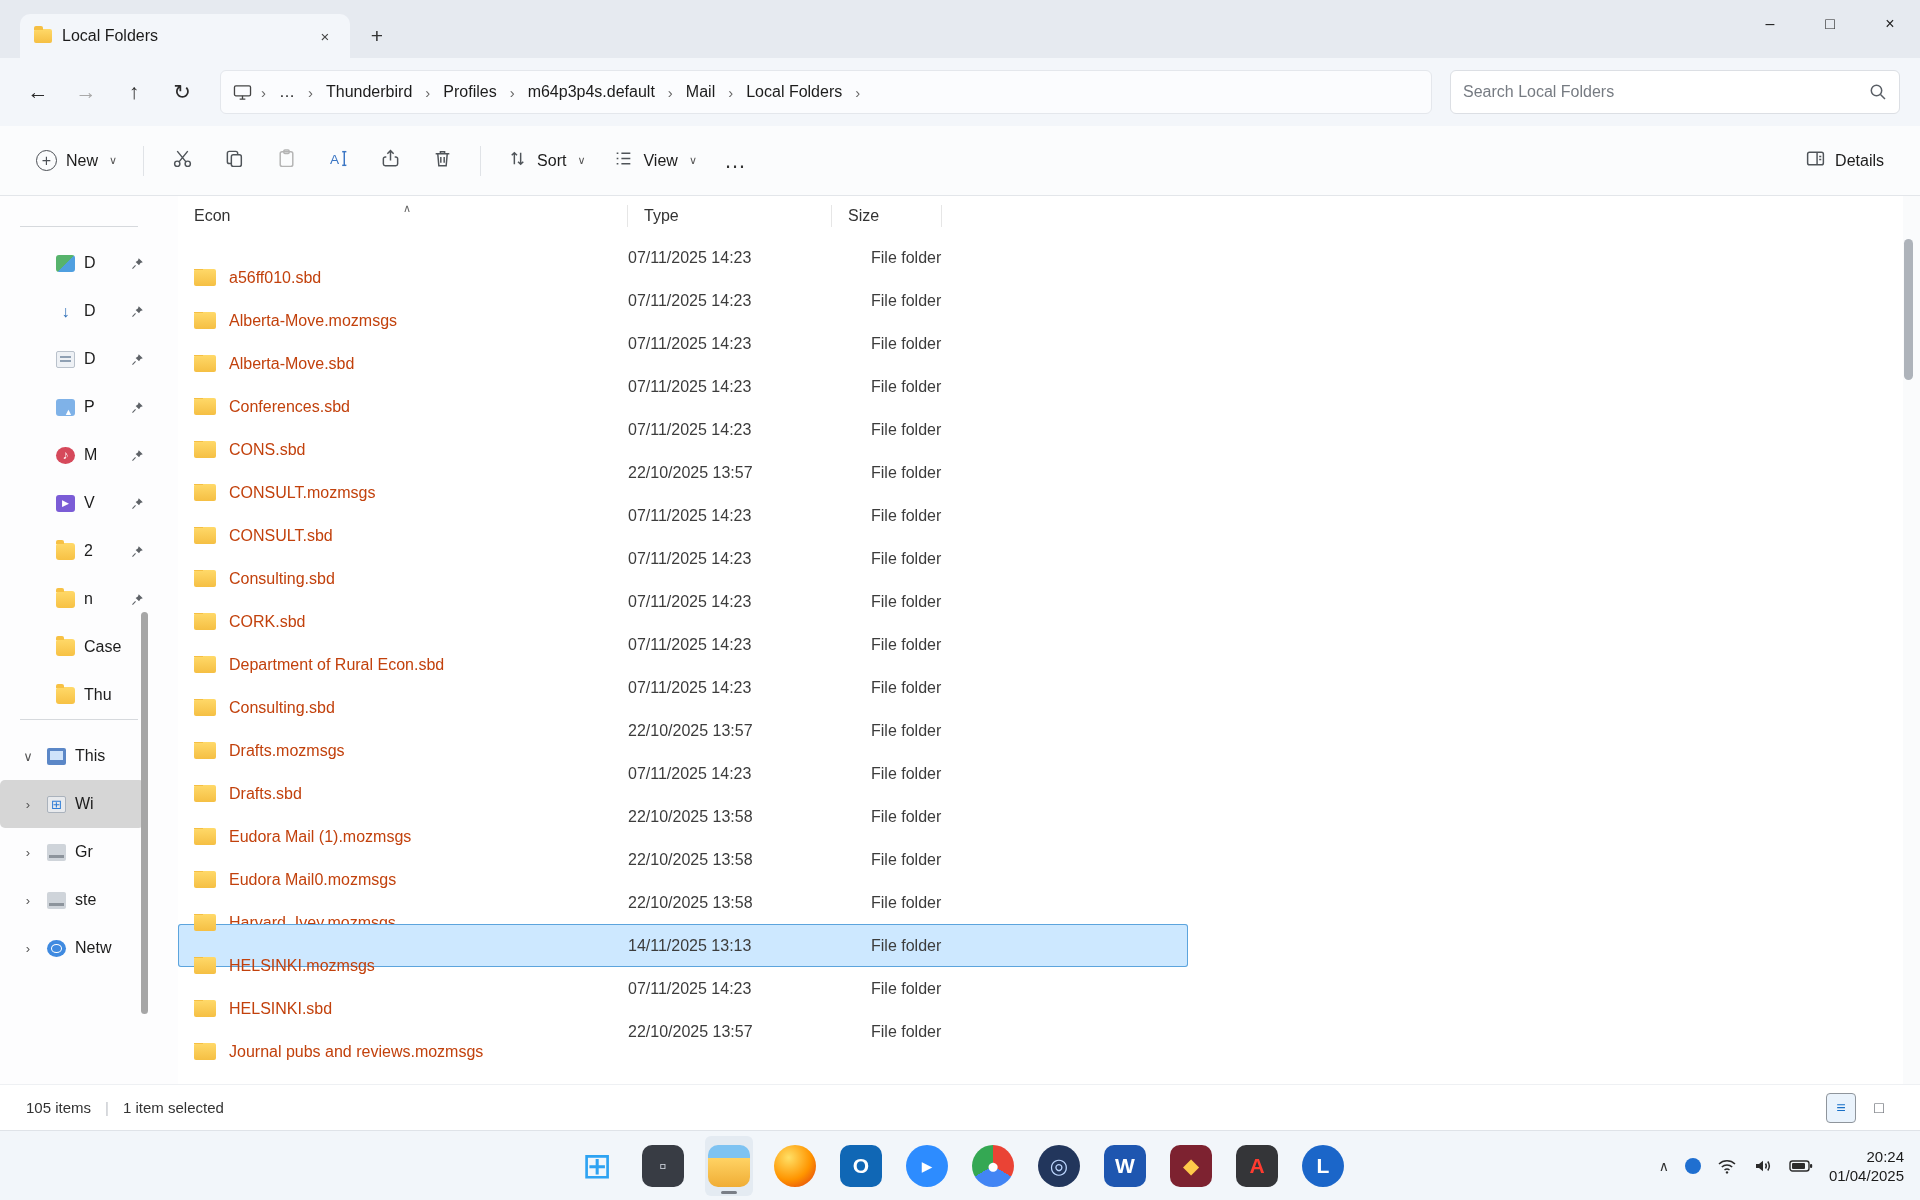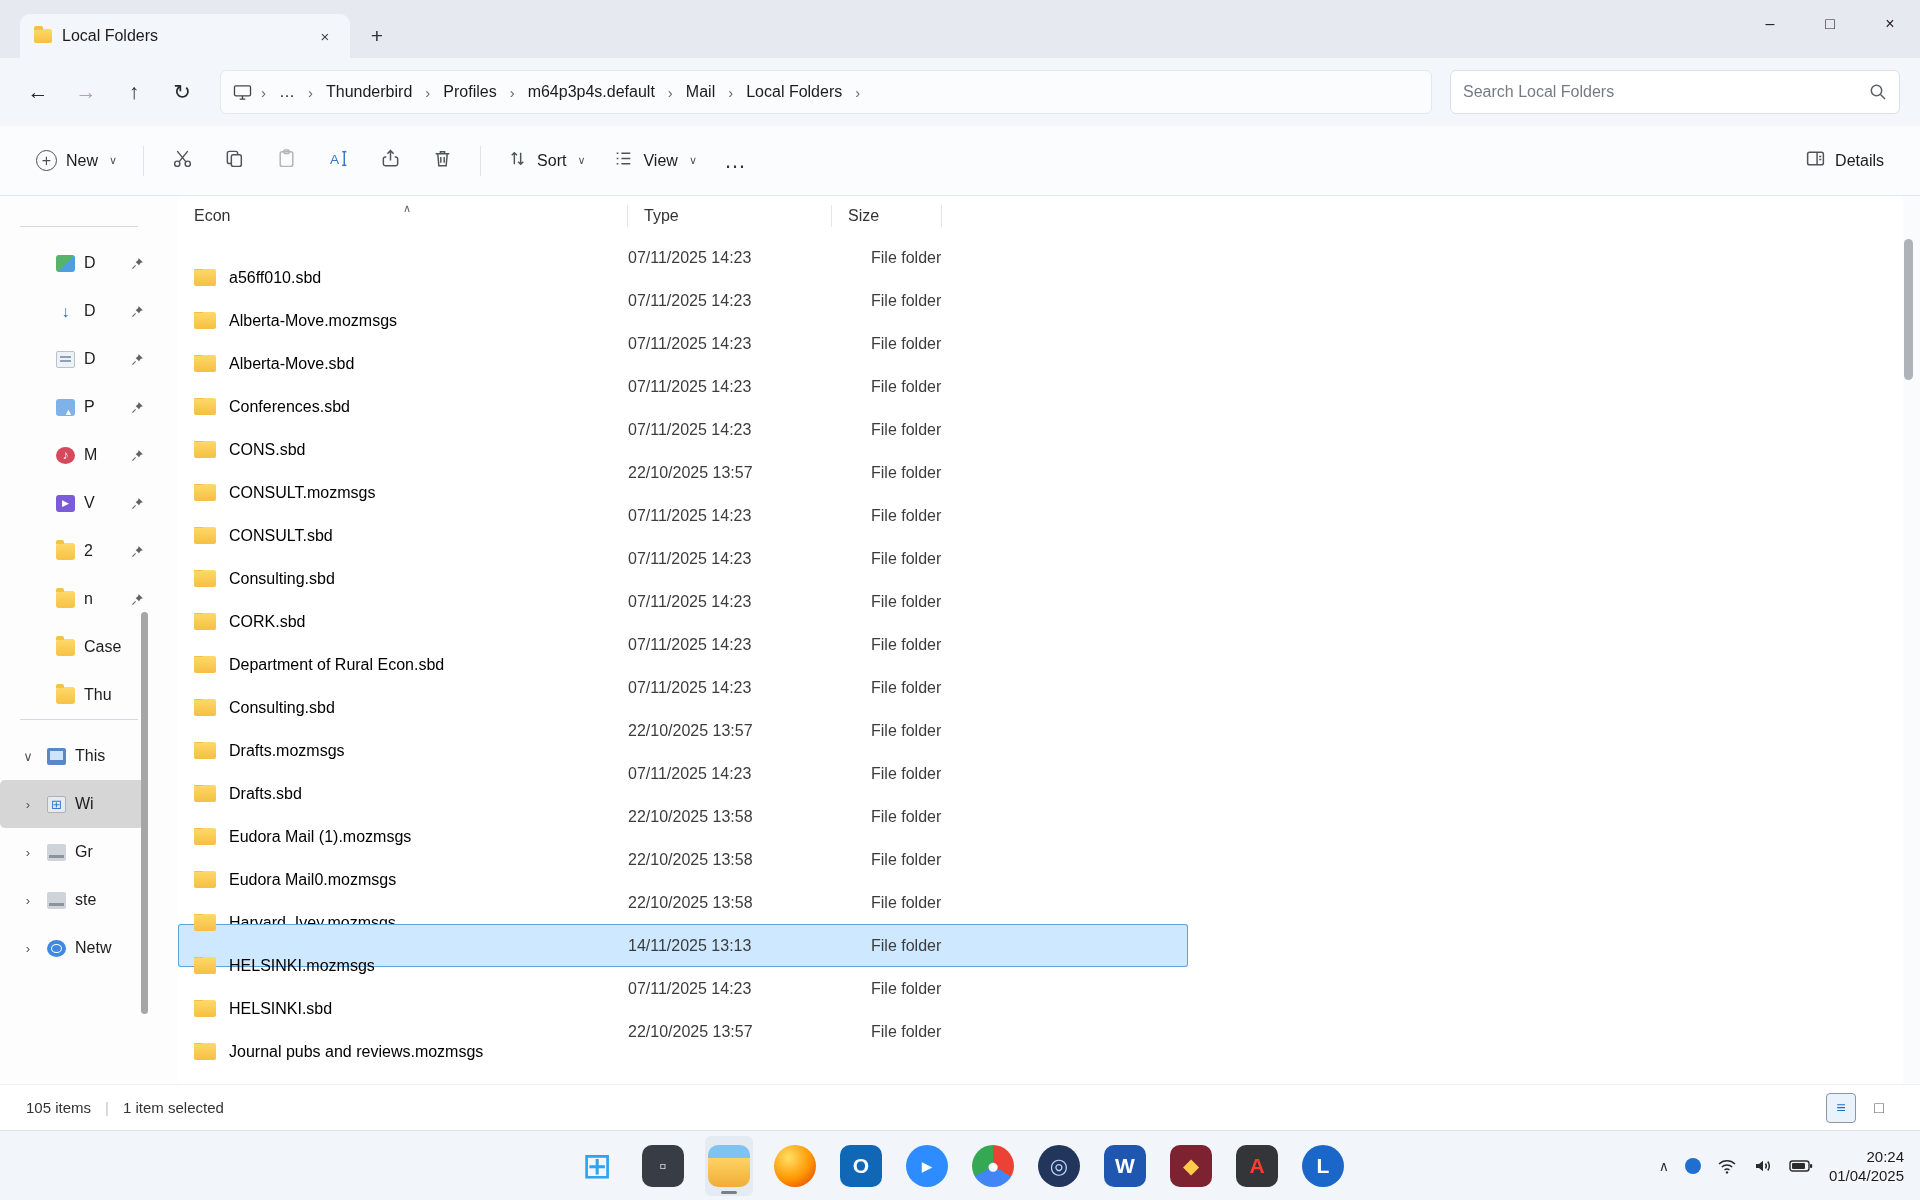--- a/index.html
+++ b/index.html
@@ -87,21 +87,21 @@
   .hcell { position:relative; height:40px; line-height:40px; padding-left:16px; }
   .hcell::after { content:""; position:absolute; right:0; top:9px; bottom:9px; width:1px; background:#e6e6e6; }
   .sort-caret { position:absolute; top:-8px; left:50%; font-size:11px; color:#666; }
   .c-name { width:450px; }
   .c-date { width:243px; }
   .c-type { width:204px; }
   .c-size { width:110px; }
   .rows { display:flex; flex-direction:column; }
   .row { height:43px; display:flex; align-items:center; font-size:16px; border-radius:3px; width:1010px; }
   .row .cell { overflow:hidden; white-space:nowrap; }
-  .row .c-name { display:flex; align-items:center; padding-left:16px; color:#000000;margin-top:40px; }
+  .row .c-name { display:flex; align-items:center; padding-left:16px; color:#c2410c;margin-top:40px; }
   .row .c-date, .row .c-type { color:#3c3c3c; }
   .row.selected { background:#cde8ff; box-shadow:inset 0 0 0 1px #5ca4dd; }
   .folder-icon { width:22px; height:17px; background:linear-gradient(180deg,#ffd969,#f5bf43); border-radius:2px; position:relative; margin-right:13px; flex:none; }
   .folder-icon::before { content:""; position:absolute; top:-3px; left:0; width:9px; height:4px; background:#f5bf43; border-radius:2px 2px 0 0; }
   .folder-icon.mini { width:18px; height:14px; margin-right:0; }
   .main-scroll { position:absolute; right:7px; top:43px; width:9px; height:141px; background:#aeb3ba; border-radius:5px; }
   .scroll-gutter { position:absolute; right:0; top:0; bottom:0; width:17px; background:#fafbfc; }
 
   
   .statusbar { height:46px; flex:none; display:flex; align-items:center; padding:0 26px; font-size:15px; color:#333; border-top:1px solid #eef0f3; gap:14px; }

